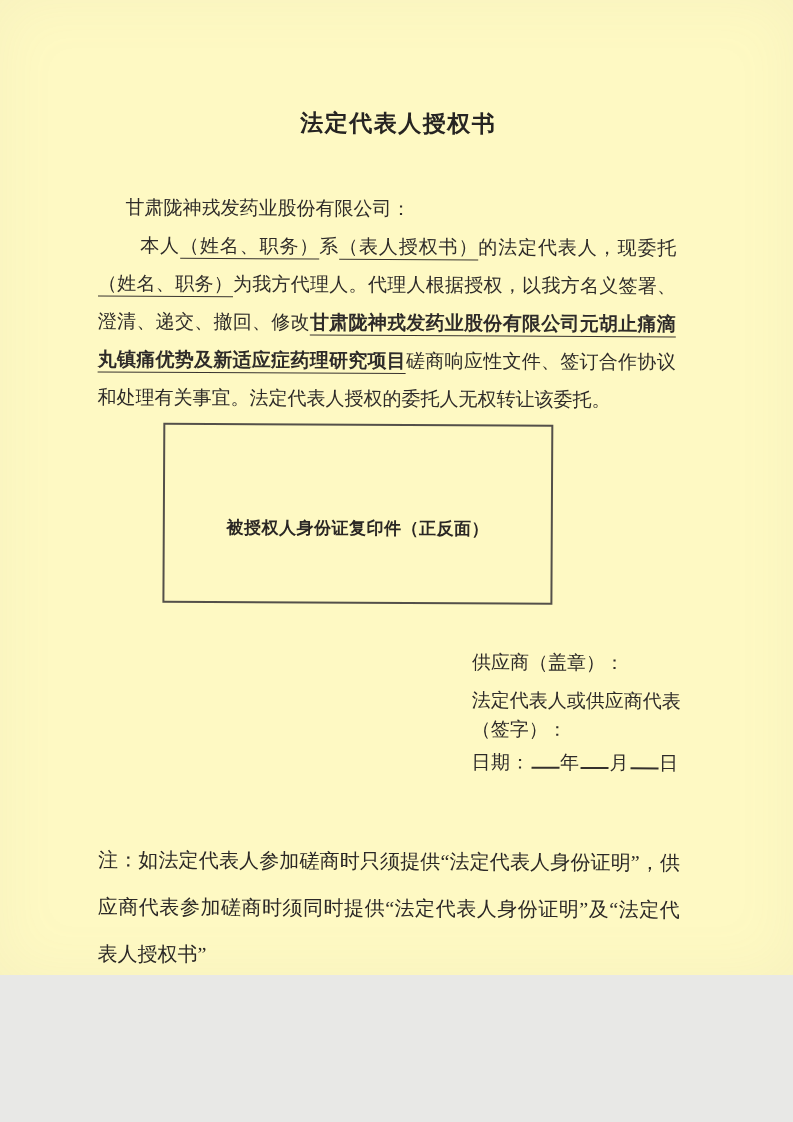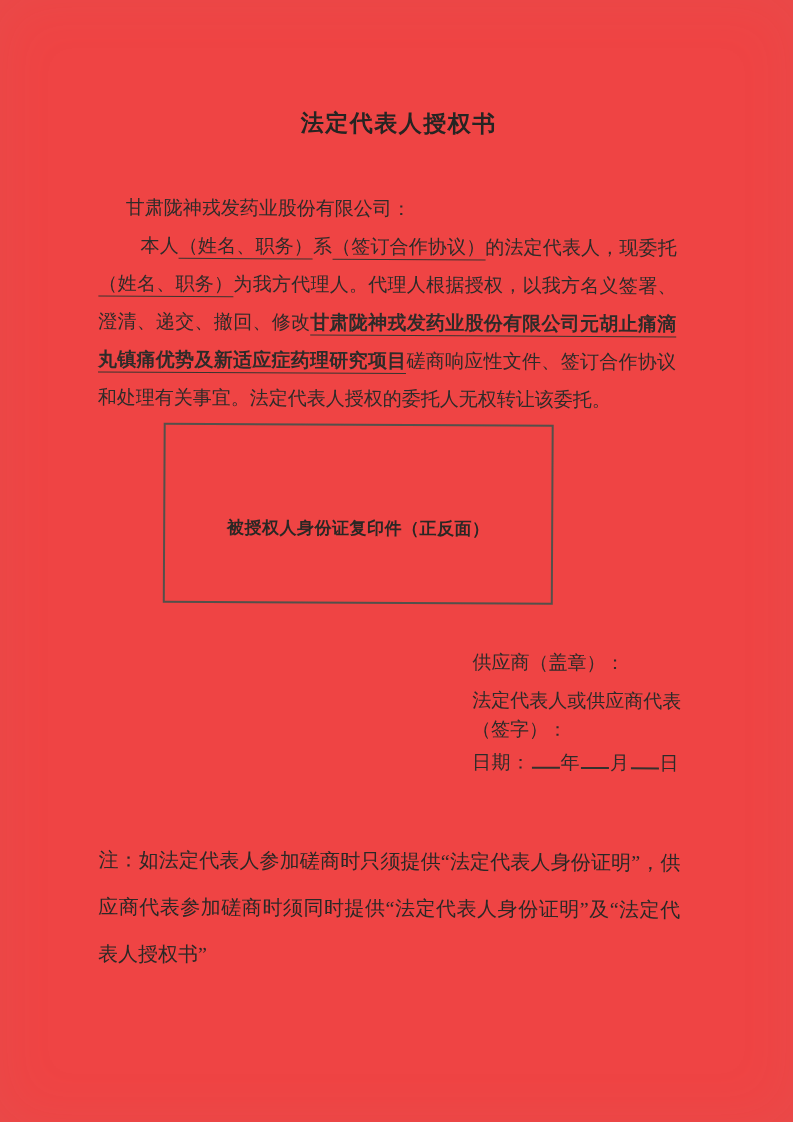--- a/index.html
+++ b/index.html
@@ -3,23 +3,23 @@
 <meta charset="utf-8">
 <style>
   html, body {
     margin: 0;
     padding: 0;
     background: #e8e8e6;
   }
   .page {
     position: relative;
     width: 793px;
-    height: 1122px;
+    height: 975px;
     margin: 0 auto;
-    background: #ef4444;
+    background: #fef9c3;
     overflow: hidden;
     font-family: "Liberation Serif", "DejaVu Serif", serif;
     color: #2e2b29;
     box-shadow: inset 0 0 60px rgba(160,150,140,0.08);
   }
   .tilt {
     position: absolute;
     inset: 0;
     transform: rotate(0.3deg);
     transform-origin: 50% 50%;
@@ -106,21 +106,21 @@
 <body>
 
 <div class="page">
   <div class="tilt">
 
     <h1 class="title">法定代表人授权书</h1>
 
     <div class="body-block">
       <div class="bline salutation">甘肃陇神戎发药业股份有限公司：</div>
       <div id="body-lines">
-          <div class="bline indent jst"><span>本人</span><span class="u">（姓名、职务）</span><span>系</span><span class="u">（签订合作协议）</span><span>的法定代表人，现委托</span></div>
+          <div class="bline indent jst"><span>本人</span><span class="u">（姓名、职务）</span><span>系</span><span class="u">（表人授权书）</span><span>的法定代表人，现委托</span></div>
           <div class="bline jst"><span class="u">（姓名、职务）</span><span>为我方代理人。代理人根据授权，以我方名义签署、</span></div>
           <div class="bline jst"><span>澄清、递交、撤回、修改</span><span class="u b">甘肃陇神戎发药业股份有限公司元胡止痛滴</span></div>
           <div class="bline jst"><span class="u b">丸镇痛优势及新适应症药理研究项目</span><span>磋商响应性文件、签订合作协议</span></div>
           <div class="bline"><span>和处理有关事宜。法定代表人授权的委托人无权转让该委托。</span></div>
         </div>
     </div>
 
     <div class="id-box">
       <div class="id-caption">被授权人身份证复印件（正反面）</div>
     </div>

